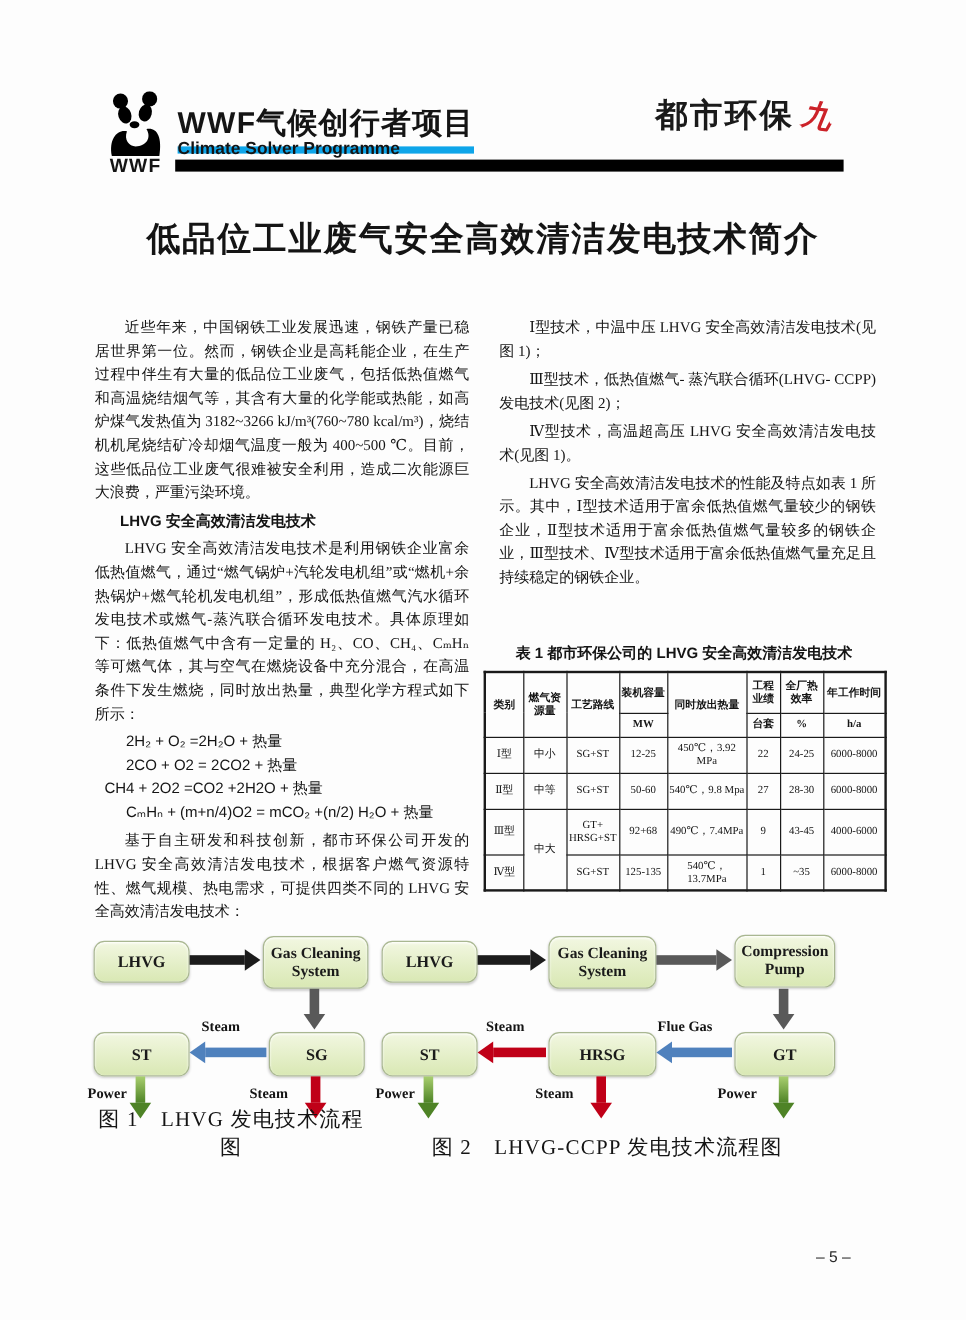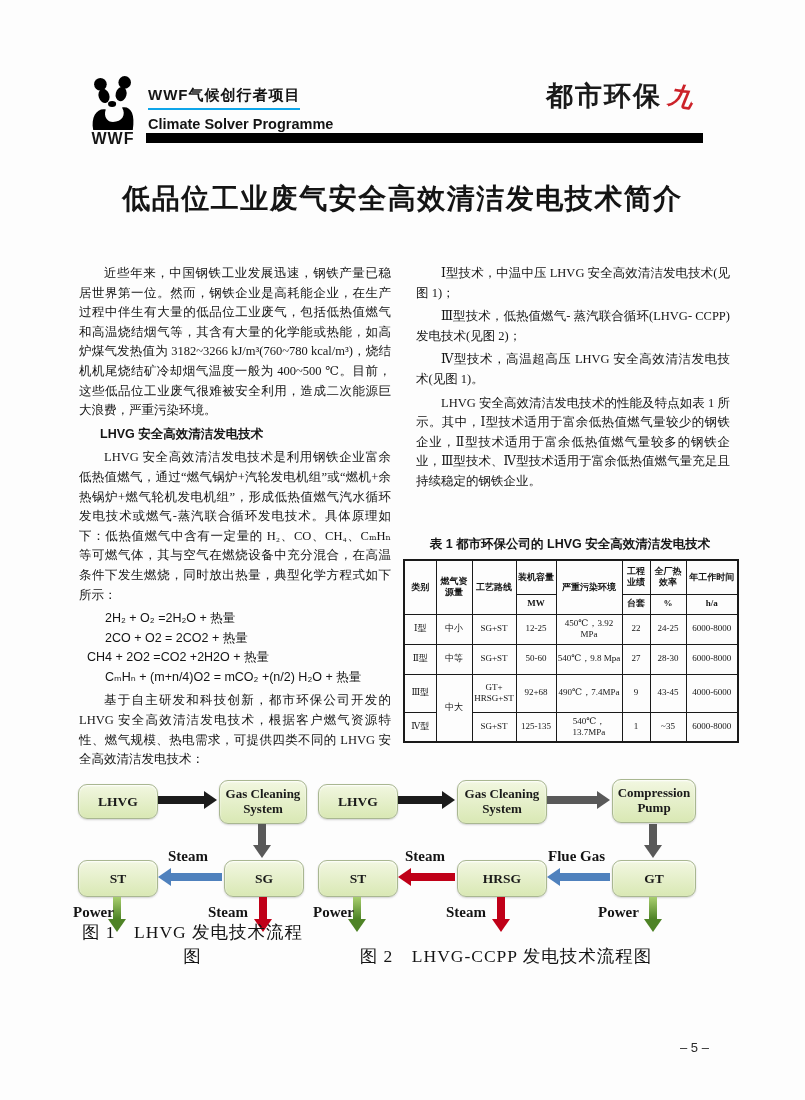--- a/index.html
+++ b/index.html
@@ -8,21 +8,21 @@
     font-family:"Liberation Serif","DejaVu Serif",serif;color:#141414;
     overflow:hidden;
   }
   
   .wwf-block{position:absolute;left:84px;top:76px;width:58px;text-align:center;}
   .wwf-block svg{display:block;margin:0 auto;}
   .wwf-word{font-family:"Liberation Sans","DejaVu Sans",sans-serif;font-weight:bold;
     font-size:16px;letter-spacing:1px;margin-top:-2px;}
   .program-cn{position:absolute;left:148px;top:86px;
     font-family:"Liberation Sans","DejaVu Sans",sans-serif;font-weight:bold;
-    font-size:15px;letter-spacing:1px;border-bottom:2px solid #0ea5e9;padding-bottom:3px;}
+    font-size:25px;letter-spacing:1px;border-bottom:6px solid #0ea5e9;padding-bottom:3px;}
   .program-en{position:absolute;left:148px;top:116px;
     font-family:"Liberation Sans","DejaVu Sans",sans-serif;font-weight:bold;font-size:14.5px;}
   .header-bar{position:absolute;left:146px;top:133px;width:557px;height:10px;background:#000;}
   .brand-right{position:absolute;left:546px;top:78px;white-space:nowrap;}
   .brand-cn{font-family:"Liberation Sans","DejaVu Sans",sans-serif;font-weight:900;
     font-size:27px;letter-spacing:2px;color:#1a1a1a;}
   .brand-mark{display:inline-block;font-family:"DejaVu Serif",serif;font-style:italic;
     font-size:25px;color:var(--brand_red);transform:rotate(8deg);margin-left:2px;font-weight:bold;}
   
   .doc-title{position:absolute;left:0;top:180px;width:100%;text-align:center;
@@ -64,21 +64,21 @@
   .a-r .head{border-top:9px solid transparent;border-bottom:9px solid transparent;
     border-left:13px solid var(--c);}
   .a-l .head{border-top:9px solid transparent;border-bottom:9px solid transparent;
     border-right:13px solid var(--c);}
   .a-d .head{border-left:9px solid transparent;border-right:9px solid transparent;
     border-top:13px solid var(--c);}
   .black{--c:var(--arrow_black);} .gray{--c:var(--arrow_gray);}
   .blue{--c:var(--arrow_blue);} .red{--c:var(--arrow_red);}
   .green{--c:var(--arrow_green);}
   .green.a-d .shaft{background:linear-gradient(to bottom,#a9cf6f,var(--arrow_green));}
-  .flow-label{position:absolute;font-weight:bold;font-size:15px;white-space:nowrap;}
+  .flow-label{position:absolute;font-weight:bold;font-size:12px;white-space:nowrap;}
   .fig-caption{position:absolute;left:0;bottom:0;width:100%;text-align:center;
     font-size:17.5px;letter-spacing:1px;}
   
   .page-number{position:absolute;left:680px;top:1040px;font-size:13px;color:#2a2a2a;
     font-family:"Liberation Sans","DejaVu Sans",sans-serif;}
 </style>
 </head>
 <body>
 
 <div class="wwf-block">
@@ -133,21 +133,21 @@
       <col style="width:28px">
       <col style="width:36px">
       <col style="width:52px">
   </colgroup>
   <tbody>
       <tr style="height:34px">
     <th rowspan="2">类别</th>
     <th rowspan="2">燃气资源量</th>
     <th rowspan="2">工艺路线</th>
     <th>装机容量</th>
-    <th rowspan="2">严重污染环境</th>
+    <th rowspan="2">同时放出热量</th>
     <th>工程业绩</th>
     <th>全厂热效率</th>
     <th>年工作时间</th>
   </tr>
   <tr style="height:20px">
     <th>MW</th>
     <th>台套</th>
     <th>%</th>
     <th>h/a</th>
   </tr>

